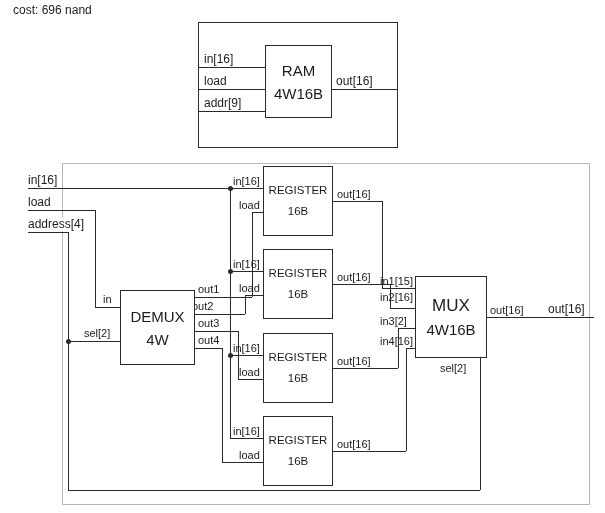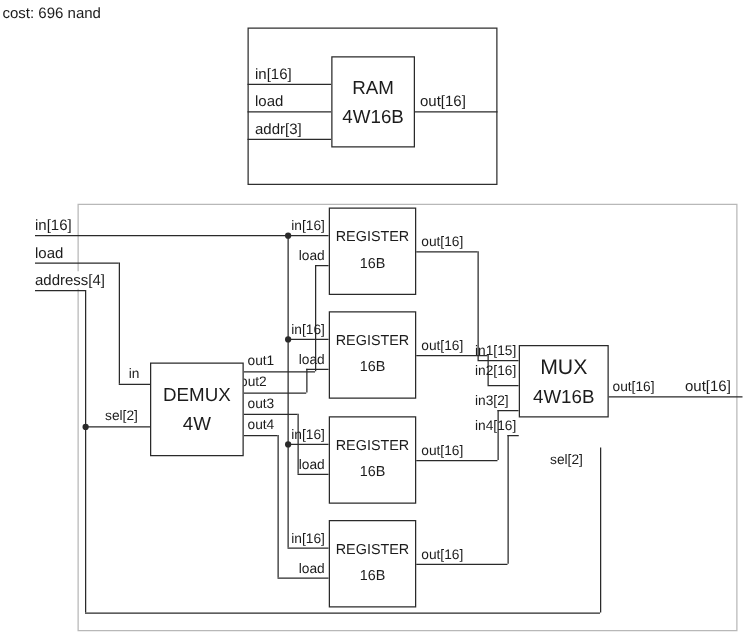--- a/index.html
+++ b/index.html
@@ -25,32 +25,32 @@
   .blk .l1, .blk .l2 { font-size:15px; line-height:17px; }
   .blk.reg .l1, .blk.reg .l2 { font-size:11.5px; line-height:15px; }
   .blk.mux .l1 { font-size:17px; line-height:19px; }
   .blk.mux .l2 { font-size:15px; line-height:17px; }
 </style>
 </head>
 <body>
 
 <div class="canvas">
 
-  <div class="lbl" style="left:2px;top:3px">cost: 696 nand</div>
+  <div class="lbl" style="left:13px;top:3px">cost: 696 nand</div>
 
   <div class="frame dark" style="left:198px;top:22px;width:200px;height:126px"></div>
 
   <div class="wh" style="left:198px;top:67px;width:67px"></div>
   <div class="wh" style="left:198px;top:89px;width:67px"></div>
   <div class="wh" style="left:198px;top:111px;width:67px"></div>
   <div class="wh" style="left:332px;top:89px;width:66px"></div>
 
   <div class="lbl" style="left:204px;top:52px">in[16]</div>
   <div class="lbl" style="left:204px;top:74px">load</div>
-  <div class="lbl" style="left:204px;top:96px">addr[3]</div>
+  <div class="lbl" style="left:204px;top:96px">addr[9]</div>
   <div class="lbl" style="left:336px;top:74px">out[16]</div>
 
   <div class="blk" style="left:265px;top:45px;width:67px;height:73px">
     <div class="l1">RAM</div>
     <div class="l2">4W16B</div>
   </div>
 
   <div class="frame lite" style="left:62px;top:163px;width:528px;height:342px"></div>
 
   <div class="lbl" style="left:28px;top:173px;background:#fff">in[16]</div>
@@ -149,21 +149,21 @@
   <div class="wv" style="left:406px;top:348px;height:103px"></div>
   <div class="wh" style="left:406px;top:348px;width:9px"></div>
 
   <div class="plbl" style="left:380px;top:274px">in1[15]</div>
   <div class="plbl" style="left:380px;top:290px">in2[16]</div>
   <div class="plbl" style="left:380px;top:314px">in3[2]</div>
   <div class="plbl" style="left:380px;top:334px">in4[16]</div>
   <div class="plbl" style="left:440px;top:361px">sel[2]</div>
   <div class="plbl" style="left:490px;top:303px">out[16]</div>
 
-  <div class="blk mux" style="left:415px;top:276px;width:72px;height:58px">
+  <div class="blk mux" style="left:415px;top:276px;width:72px;height:82px">
     <div class="l1">MUX</div>
     <div class="l2">4W16B</div>
   </div>
 
   <div class="wh" style="left:487px;top:317px;width:107px"></div>
   <div class="lbl" style="left:548px;top:302px;background:#fff">out[16]</div>
 
 </div>
 
 </body></html>

